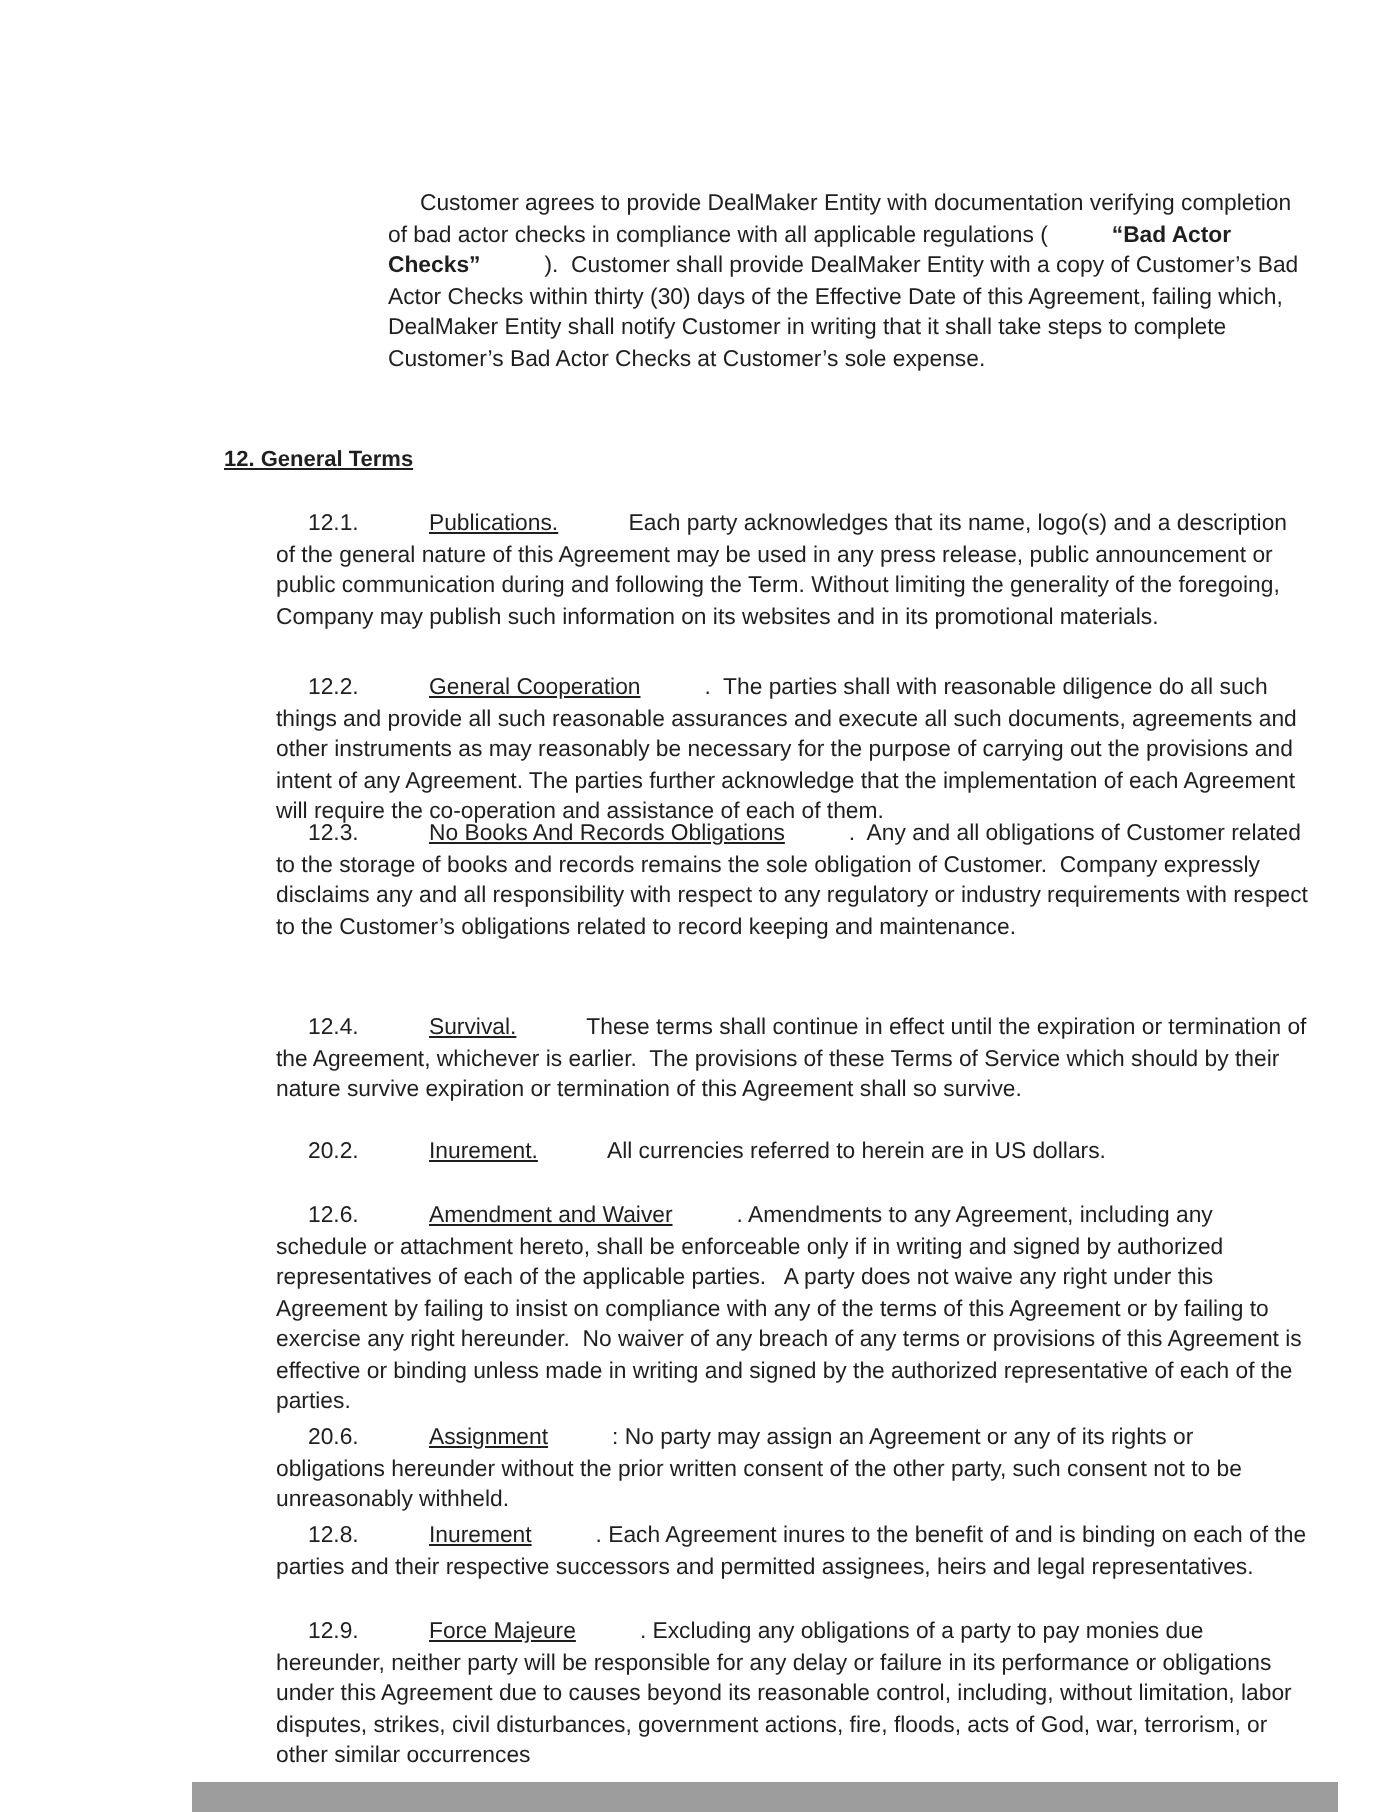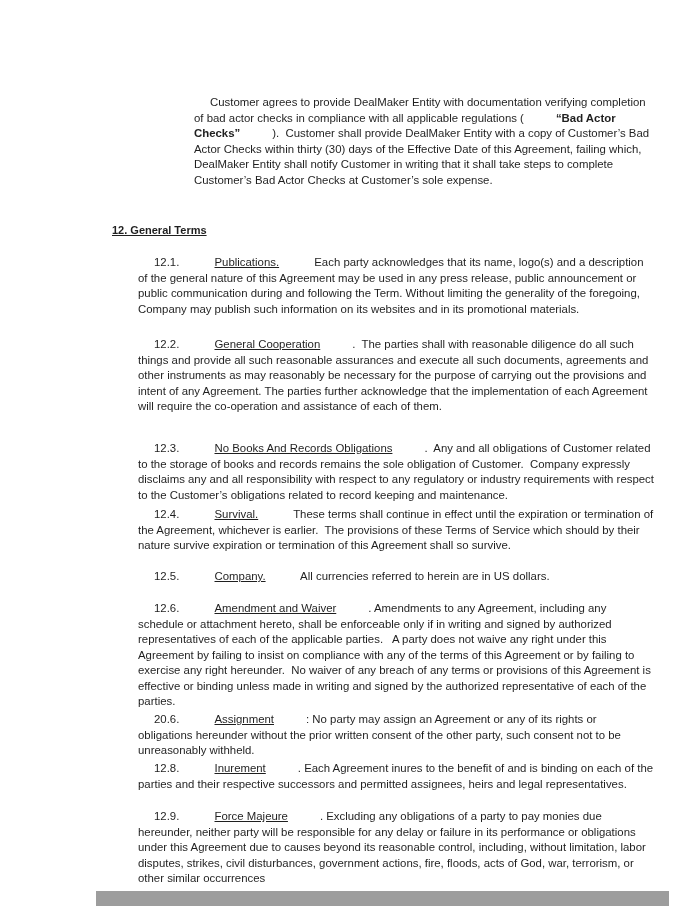--- a/index.html
+++ b/index.html
@@ -37,21 +37,21 @@
     font-weight: bold;
     font-size: 11px;
     text-decoration: underline;
   }
   .section {
     left: 90px;
     width: 548px;
   }
   .s1 { top: 207px; }
   .s2 { top: 289px; }
-  .s3 { top: 393px; }
+  .s3 { top: 362px; }
   .s4 { top: 459px; }
   .s5 { top: 521px; }
   .s6 { top: 553px; }
   .s7 { top: 664px; }
   .s8 { top: 713px; }
   .s9 { top: 761px; }
   .u { text-decoration: underline; }
   .b { font-weight: bold; }
   .footer-rule {
     position: absolute;
@@ -80,21 +80,21 @@
   <h2 class="heading">12. General Terms</h2>
 
   <p class="para section s1"><span>12.1. </span><span class="u">Publications.</span><span> Each party acknowledges that its name, logo(s) and a description of the general nature of this Agreement may be used in any press release, public announcement or public communication during and following the Term. Without limiting the generality of the foregoing, Company may publish such information on its websites and in its promotional materials.</span></p>
 
   <p class="para section s2"><span>12.2. </span><span class="u">General Cooperation</span><span>.  The parties shall with reasonable diligence do all such things and provide all such reasonable assurances and execute all such documents, agreements and other instruments as may reasonably be necessary for the purpose of carrying out the provisions and intent of any Agreement. The parties further acknowledge that the implementation of each Agreement will require the co-operation and assistance of each of them.</span></p>
 
   <p class="para section s3"><span>12.3. </span><span class="u">No Books And Records Obligations</span><span>.  Any and all obligations of Customer related to the storage of books and records remains the sole obligation of Customer.  Company expressly disclaims any and all responsibility with respect to any regulatory or industry requirements with respect to the Customer’s obligations related to record keeping and maintenance.</span></p>
 
   <p class="para section s4"><span>12.4. </span><span class="u">Survival.</span><span> These terms shall continue in effect until the expiration or termination of the Agreement, whichever is earlier.  The provisions of these Terms of Service which should by their nature survive expiration or termination of this Agreement shall so survive.</span></p>
 
-  <p class="para section s5"><span>12.5. </span><span class="u">Company.</span><span> All currencies referred to herein are in US dollars.</span></p>
+  <p class="para section s5"><span>20.2. </span><span class="u">Inurement.</span><span> All currencies referred to herein are in US dollars.</span></p>
 
   <p class="para section s6"><span>12.6. </span><span class="u">Amendment and Waiver</span><span>. Amendments to any Agreement, including any schedule or attachment hereto, shall be enforceable only if in writing and signed by authorized representatives of each of the applicable parties.   A party does not waive any right under this Agreement by failing to insist on compliance with any of the terms of this Agreement or by failing to exercise any right hereunder.  No waiver of any breach of any terms or provisions of this Agreement is effective or binding unless made in writing and signed by the authorized representative of each of the parties.</span></p>
 
   <p class="para section s7"><span>20.6. </span><span class="u">Assignment</span><span>: No party may assign an Agreement or any of its rights or obligations hereunder without the prior written consent of the other party, such consent not to be unreasonably withheld.</span></p>
 
   <p class="para section s8"><span>12.8. </span><span class="u">Inurement</span><span>. Each Agreement inures to the benefit of and is binding on each of the parties and their respective successors and permitted assignees, heirs and legal representatives.</span></p>
 
   <p class="para section s9"><span>12.9. </span><span class="u">Force Majeure</span><span>. Excluding any obligations of a party to pay monies due hereunder, neither party will be responsible for any delay or failure in its performance or obligations under this Agreement due to causes beyond its reasonable control, including, without limitation, labor disputes, strikes, civil disturbances, government actions, fire, floods, acts of God, war, terrorism, or other similar occurrences</span></p>
 
   <div class="footer-rule"></div>

